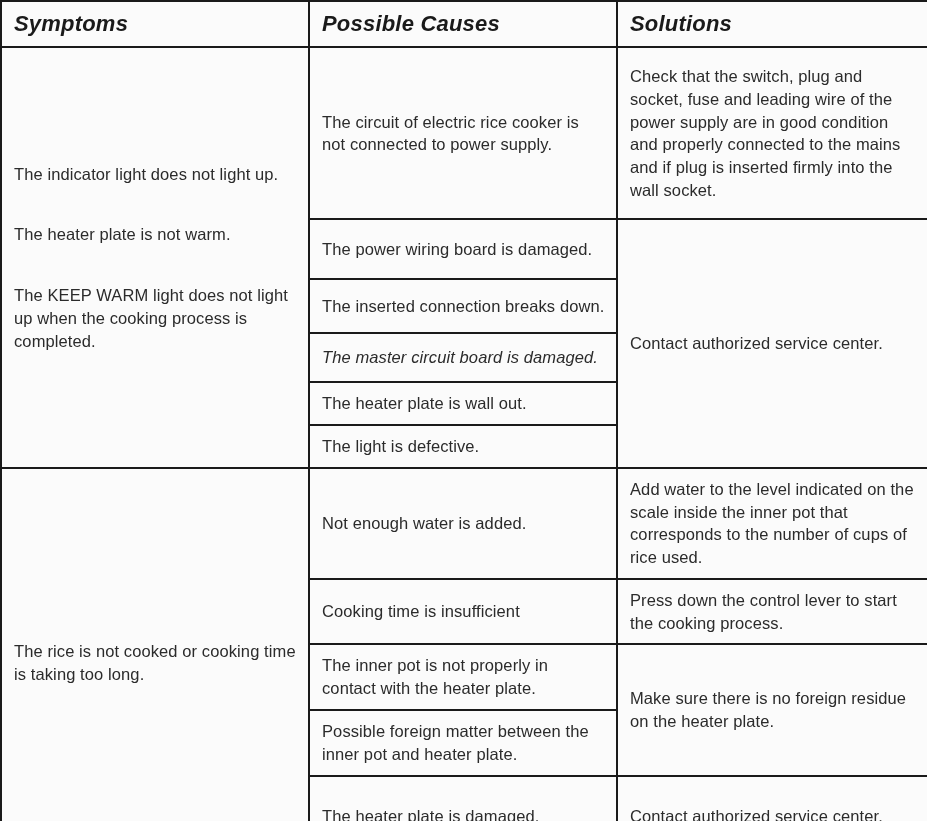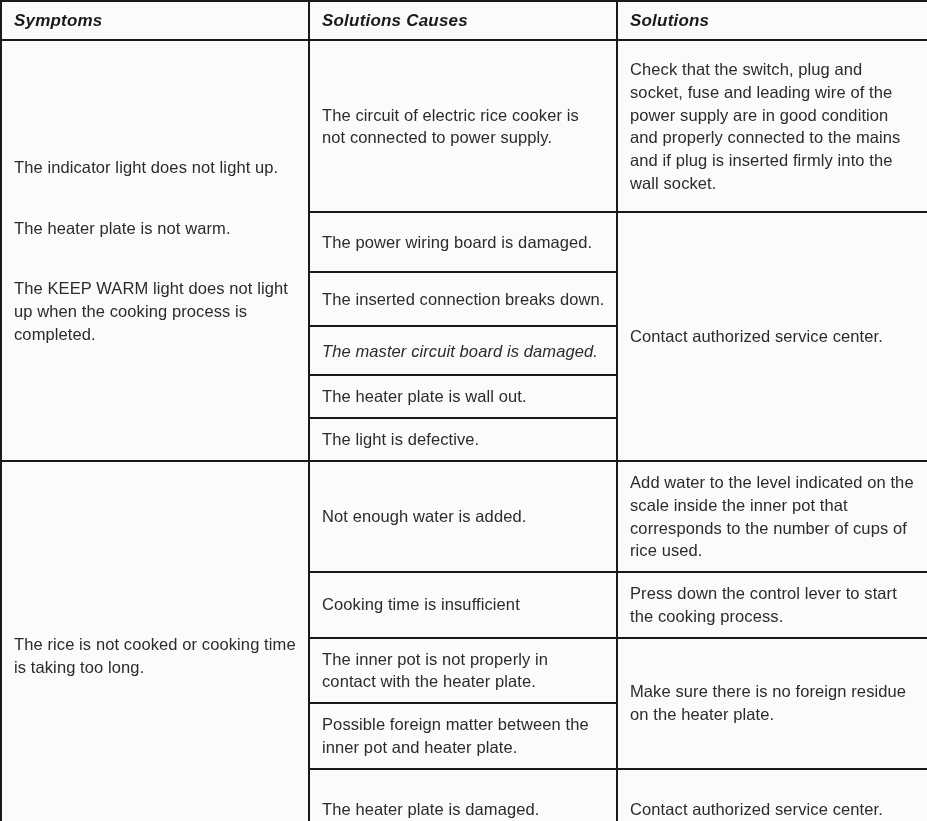--- a/index.html
+++ b/index.html
@@ -44,21 +44,21 @@
     font-size: 16.5px;
     line-height: 1.38;
     letter-spacing: 0.1px;
     color: #2b2b2b;
     background: #fbfbfb;
   }
 
   table.troubleshooting th {
     font-weight: bold;
     font-style: italic;
-    font-size: 17px;
+    font-size: 22px;
     padding-top: 7px;
     padding-bottom: 7px;
     color: #1a1a1a;
     letter-spacing: 0.2px;
   }
 
   
   tr.header-row th { height: 36px; }
 
   
@@ -96,21 +96,21 @@
 <div class="table-wrap">
   <table class="troubleshooting">
     <colgroup>
       <col class="c-sym">
       <col class="c-cause">
       <col class="c-sol">
     </colgroup>
     <thead>
       <tr class="header-row">
         <th>Symptoms</th>
-        <th>Solutions Causes</th>
+        <th>Possible Causes</th>
         <th>Solutions</th>
       </tr>
     </thead>
     <tbody>
 
       <tr class="r1">
         <td class="symptom-cell" rowspan="6">
           <p>The indicator light does not light up.</p>
           <p>The heater plate is not warm.</p>
           <p>The KEEP WARM light does not light up when the cooking process is completed.</p>

